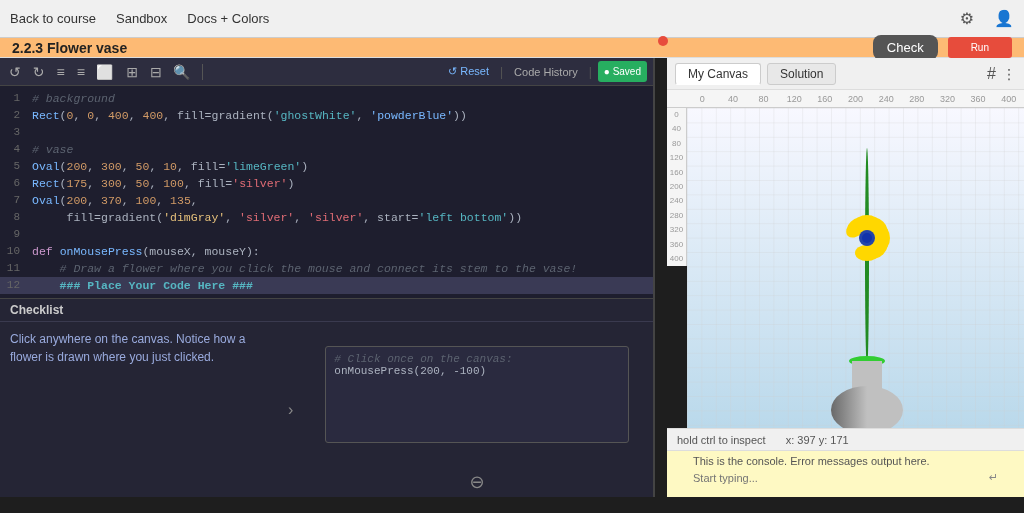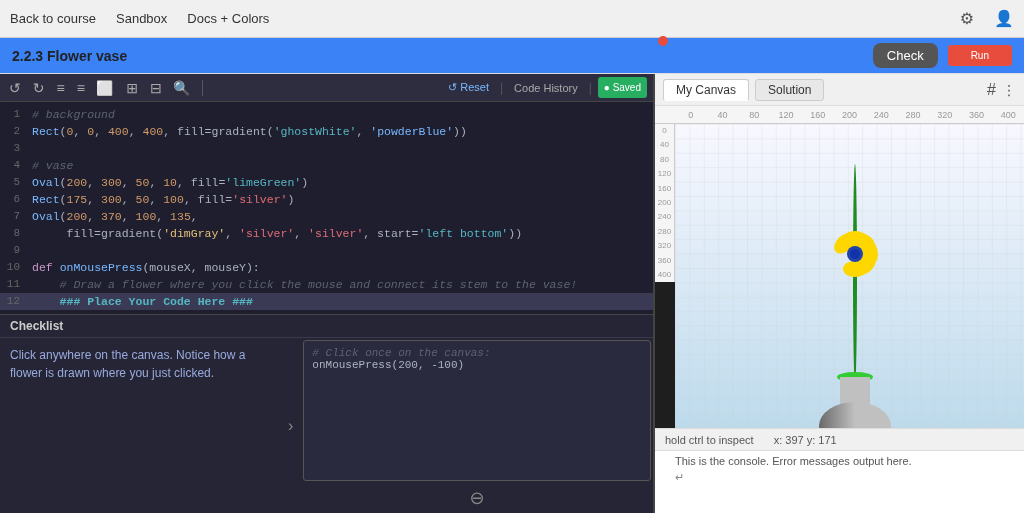--- a/index.html
+++ b/index.html
@@ -19,23 +19,23 @@
       color: #333;
       text-decoration: none;
       font-size: 13px;
       cursor: pointer;
     }
 
     
     #title-bar {
       display: flex;
       align-items: center;
-      background: #3b82f6;
+      background: #fdba74;
       border-bottom: 1px solid #ddd;
-      height: 36px;
+      height: 20px;
       padding: 0 12px;
       gap: 10px;
     }
     #title-bar .lesson-title {
       font-size: 14px;
       font-weight: 600;
       color: #222;
       flex: 1;
     }
     .btn-check {
@@ -187,21 +187,21 @@
       align-items: center;
       padding: 0 8px;
       color: #888;
       font-size: 16px;
     }
     #checklist-code {
       flex: 1;
       background: #2a2a3f;
       border: 1px solid #555;
       border-radius: 3px;
-      margin: 2px;
+      margin: 24px;
       padding: 6px 8px;
       font-family: 'Courier New', monospace;
       font-size: 11px;
       color: #abb2bf;
       overflow: hidden;
     }
     .minus-icon {
       color: #888;
       font-size: 18px;
       cursor: pointer;
@@ -255,24 +255,24 @@
       display: flex;
       align-items: center;
       padding: 0 10px;
       font-size: 11px;
       color: #555;
       gap: 20px;
     }
 
     
     #console-panel {
-      height: 63px;
-      background: #ffffff;
+      height: 47px;
+      background: #fef9c3;
       border-top: 1px solid #ddd;
-      padding: 4px 20px;
+      padding: 4px 26px;
       font-size: 11px;
       color: #555;
     }
     #console-input {
       display: flex;
       align-items: center;
       gap: 6px;
       margin-top: 4px;
     }
     #console-input input {
@@ -293,20 +293,21 @@
       border-radius: 50%;
       top: 36px;
       left: 658px;
     }
 
     
     #right-panel {
       flex: 1;
       display: flex;
       flex-direction: column;
+      margin-left: 12px;
     }
 
     .right-top-bar {
       display: flex;
       align-items: center;
       height: 32px;
       padding: 0 8px;
       background: #f0f0f0;
       border-bottom: 1px solid #ddd;
       gap: 6px;
@@ -531,18 +532,19 @@
     </div>
 
     <div id="coord-bar">
       <span>hold ctrl to inspect</span>
       <span>x: 397 y: 171</span>
     </div>
 
     <div id="console-panel">
       <div>This is the console. Error messages output here.</div>
       <div id="console-input">
+        <input type="text" placeholder="Start typing..." style="">
         <span style="color:#888; cursor:pointer;">↵</span>
       </div>
     </div>
   </div>
 
 </div>
 
 </body></html>

